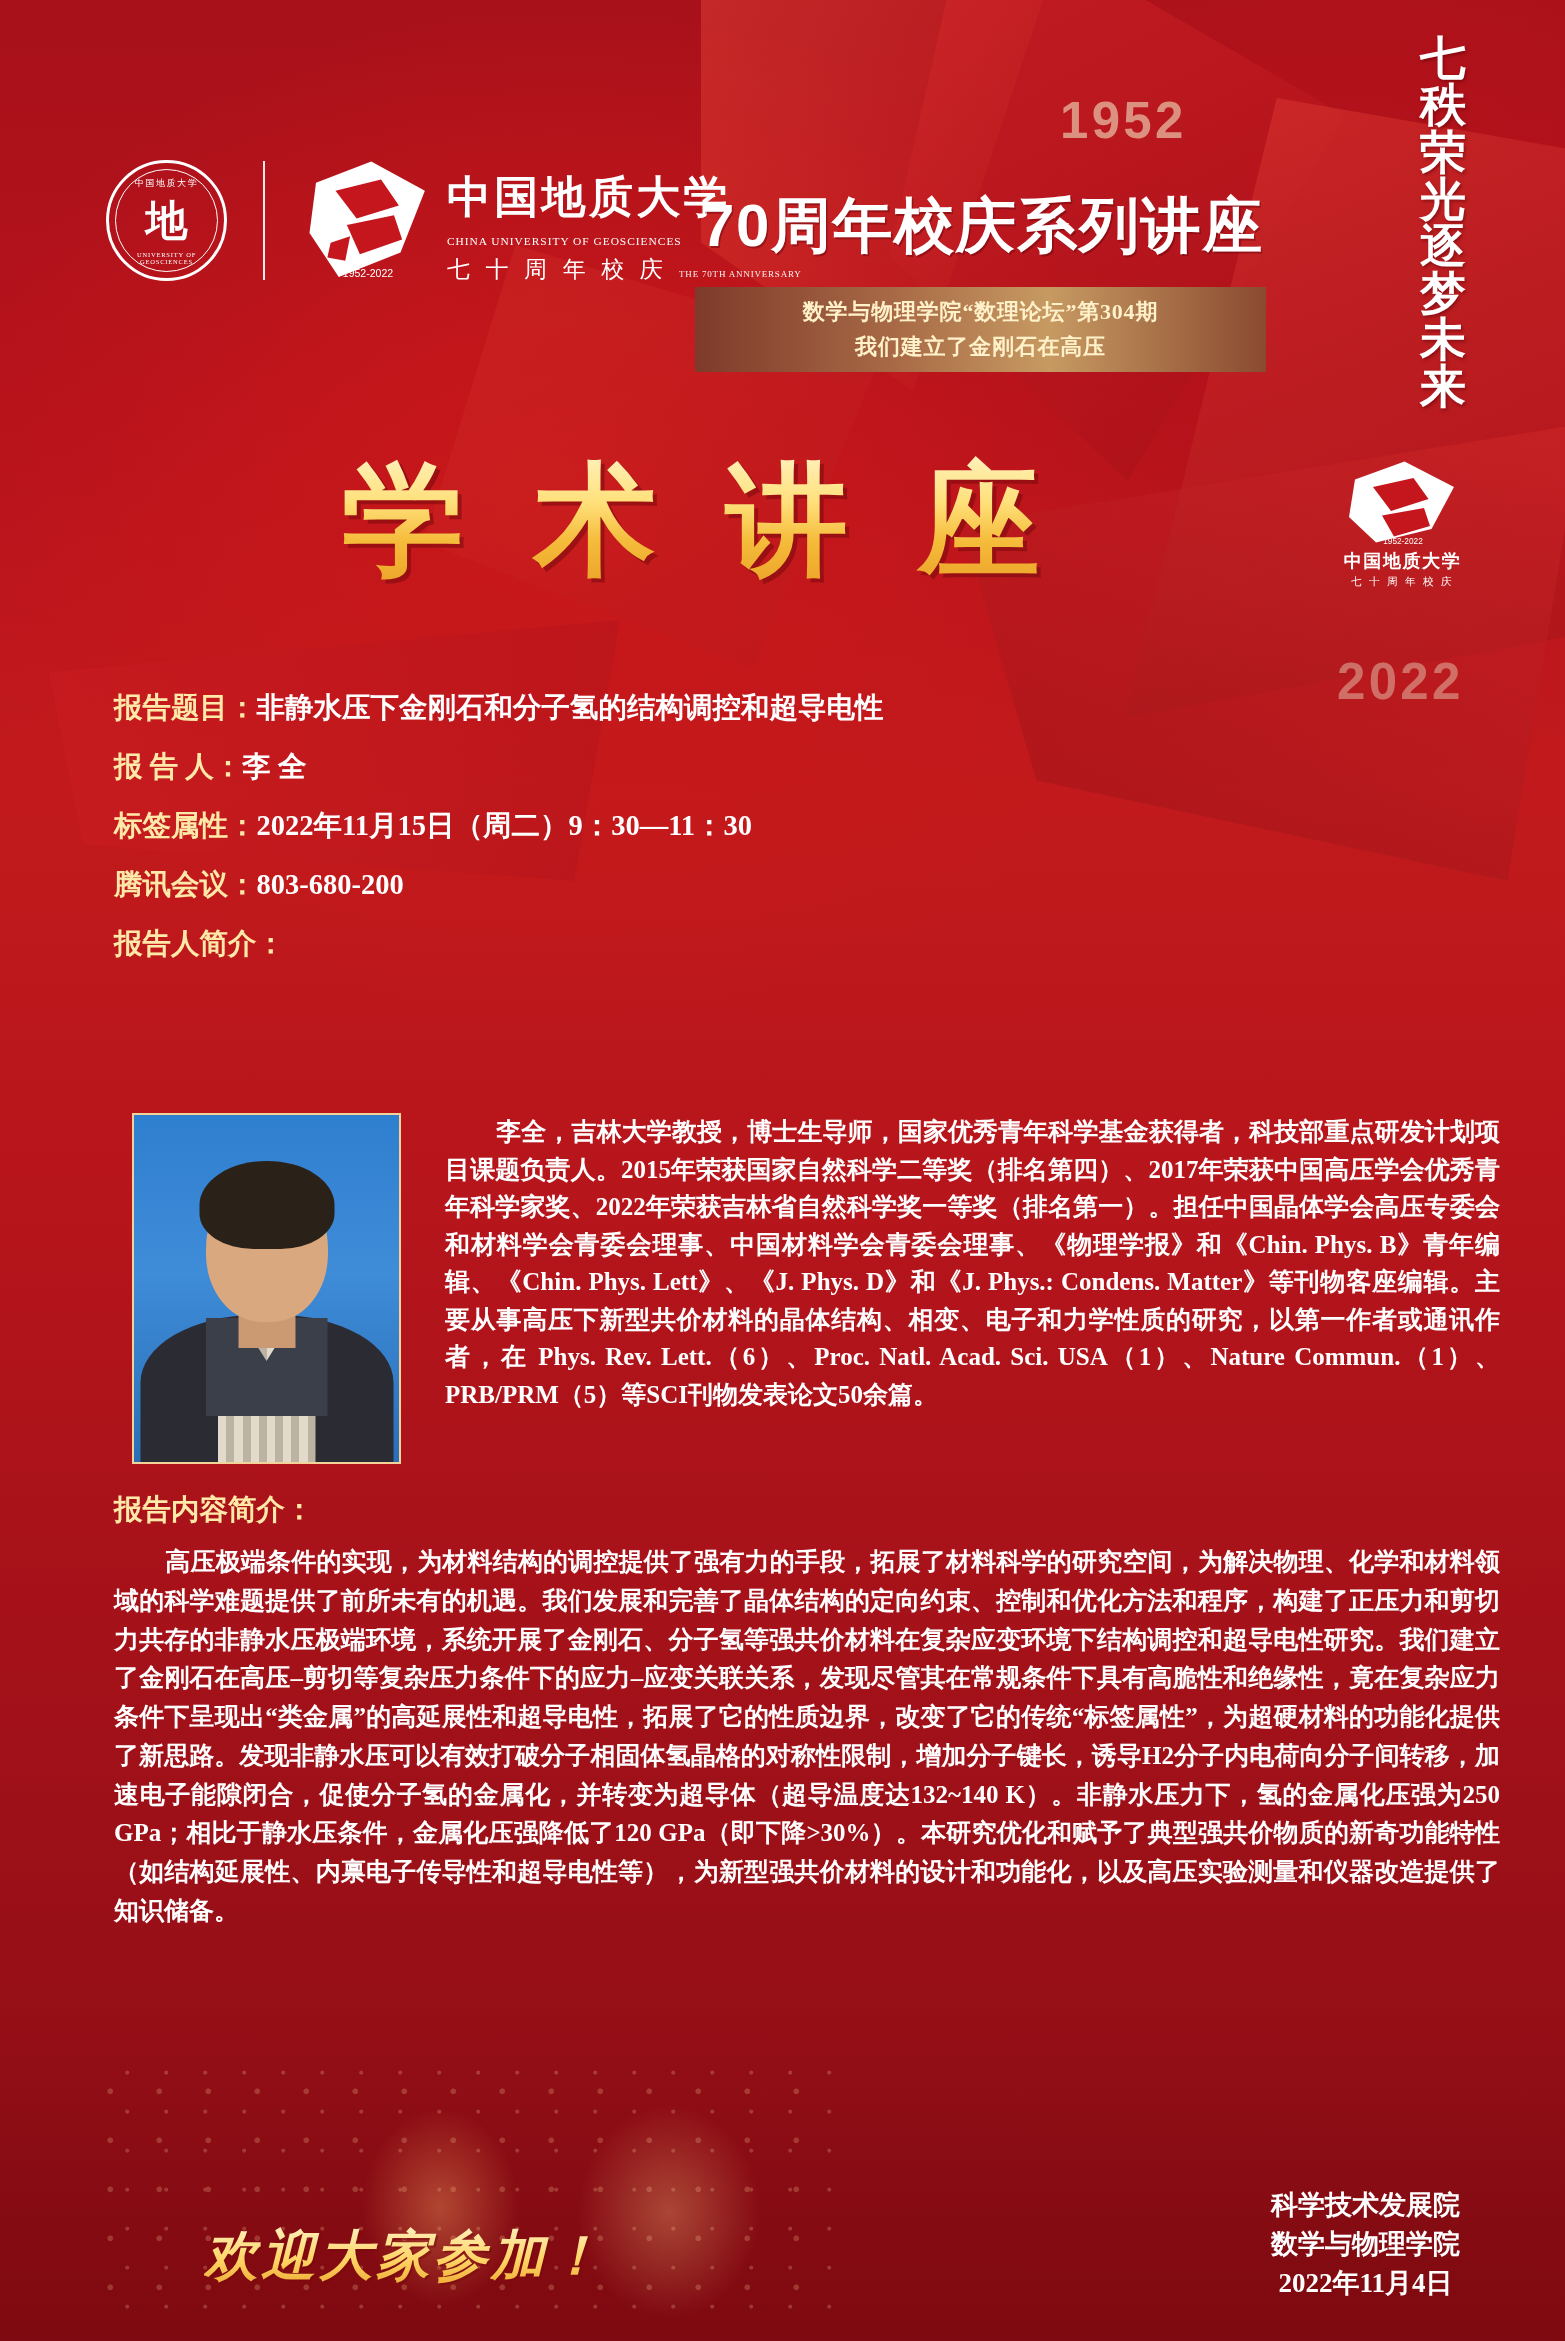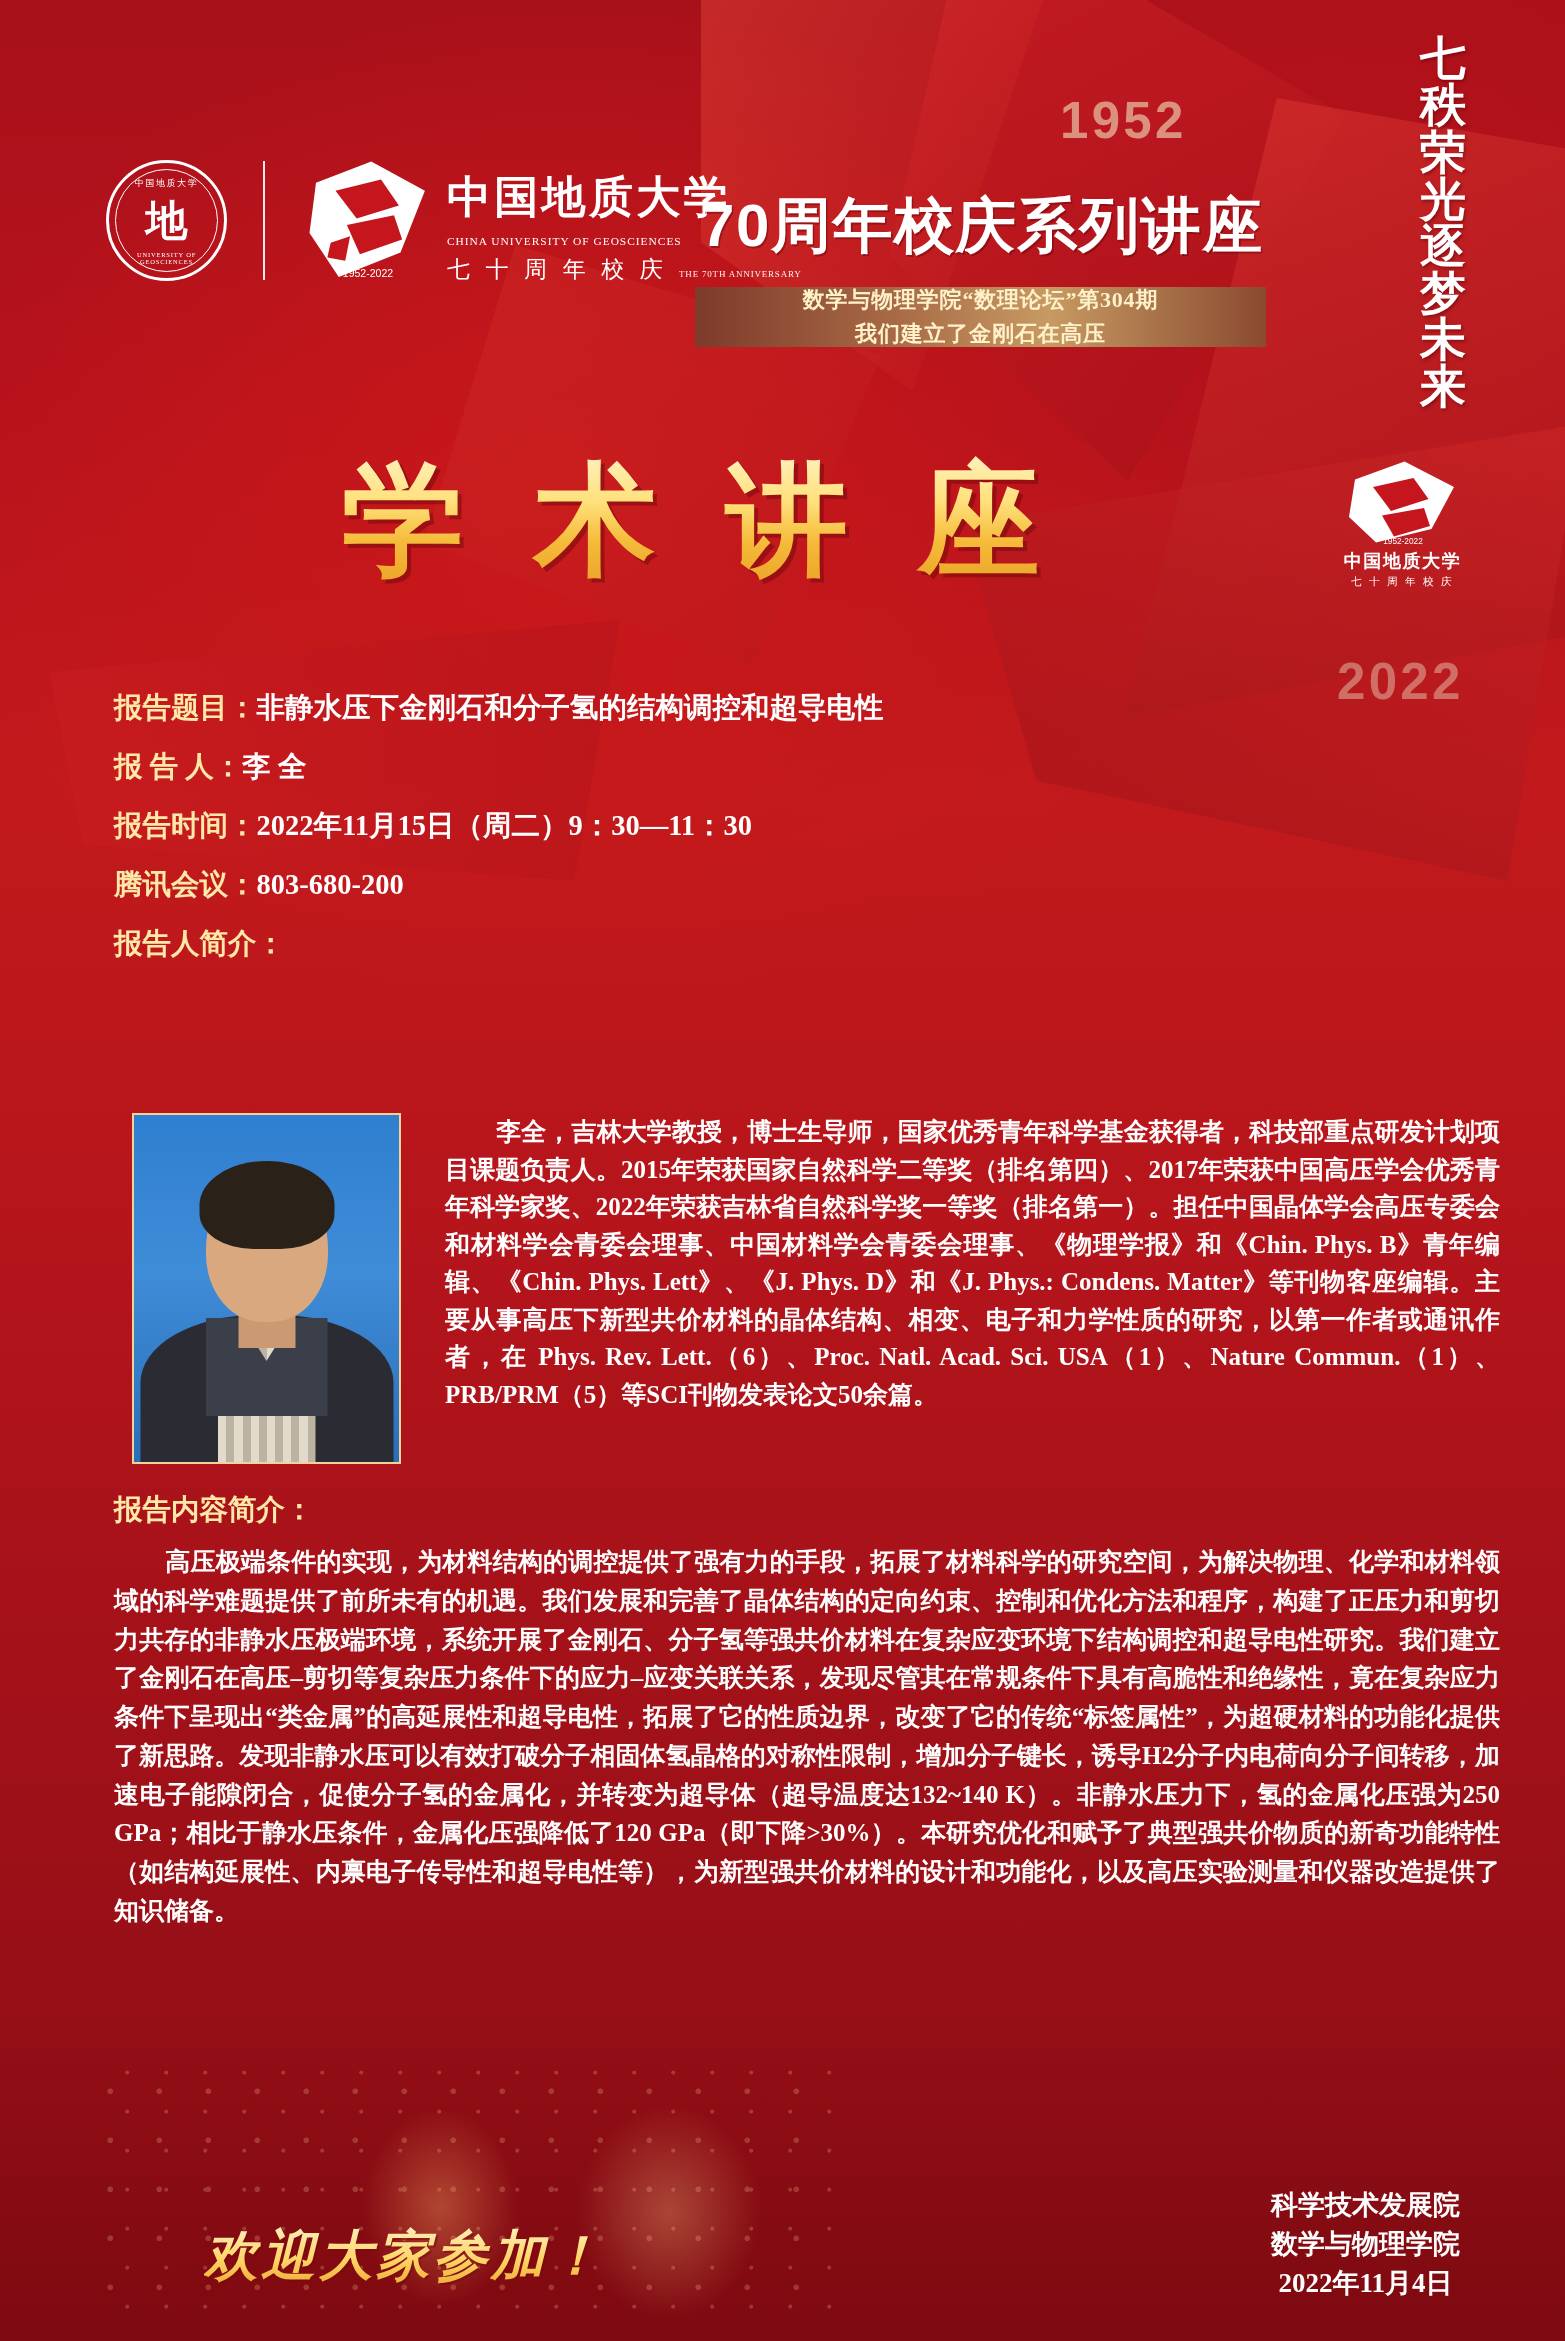--- a/index.html
+++ b/index.html
@@ -70,21 +70,21 @@
   .uni-sub-en { font-size:9px; letter-spacing:0.8px; opacity:.95;}
 
   .year-1952 { position:absolute; left:1060px; top:91px; font-size:51px; font-weight:bold; color:#e8b9a0;
                opacity:.75; letter-spacing:3.3px; font-family:"Liberation Sans",sans-serif;}
   .year-2022 { position:absolute; left:1337px; top:652px; font-size:51px; font-weight:bold; color:#e0a898;
                opacity:.6; letter-spacing:3.3px; font-family:"Liberation Sans",sans-serif;}
 
   .anniv-title { position:absolute; left:701px; top:186px; font-size:60px; font-weight:bold; color:#fff;
                  letter-spacing:1.6px; font-family:"Liberation Sans",sans-serif; text-shadow:1.6px 2.4px 0 rgba(100,5,10,.45);}
 
-  .ribbon { position:absolute; left:695px; top:287px; width:571px; height:60px;
+  .ribbon { position:absolute; left:695px; top:287px; width:571px; height:85px;
             background: linear-gradient(90deg, #7e3a2a 0%, #a86a46 35%, #c79a62 62%, #8a4a30 100%);
             display:flex; flex-direction:column; align-items:center; justify-content:center; }
   .ribbon-l1 { color:#fff1c9; font-size:22px; letter-spacing:0.8px; font-weight:bold; }
   .ribbon-l2 { color:#fff1c9; font-size:22px; letter-spacing:0.8px; font-weight:bold; margin-top:4.9px;}
 
   .vertical-calli { position:absolute; right:70px; top:36px; width:106px; text-align:center; color:#fff;
                     font-size:46px; line-height:1.02; font-family:"Liberation Serif",serif; font-weight:bold;
                     text-shadow:1.6px 1.6px 3.3px rgba(90,0,5,.5);}
   .vertical-calli span { display:block; }
 
@@ -226,21 +226,21 @@
   <div class="info">
     <div class="info-row">
       <span class="info-label">报告题目：</span>
       <span class="info-value">非静水压下金刚石和分子氢的结构调控和超导电性</span>
     </div>
     <div class="info-row">
       <span class="info-label">报 告 人：</span>
       <span class="info-value">李 全</span>
     </div>
     <div class="info-row">
-      <span class="info-label">报告时间：</span>
+      <span class="info-label">标签属性：</span>
       <span class="info-value">2022年11月15日（周二）9：30—11：30</span>
     </div>
     <div class="info-row">
       <span class="info-label">腾讯会议：</span>
       <span class="info-value">803-680-200</span>
     </div>
     <div class="sec-title">报告人简介：</div>
   </div>
 
   <div class="bio-wrap">

